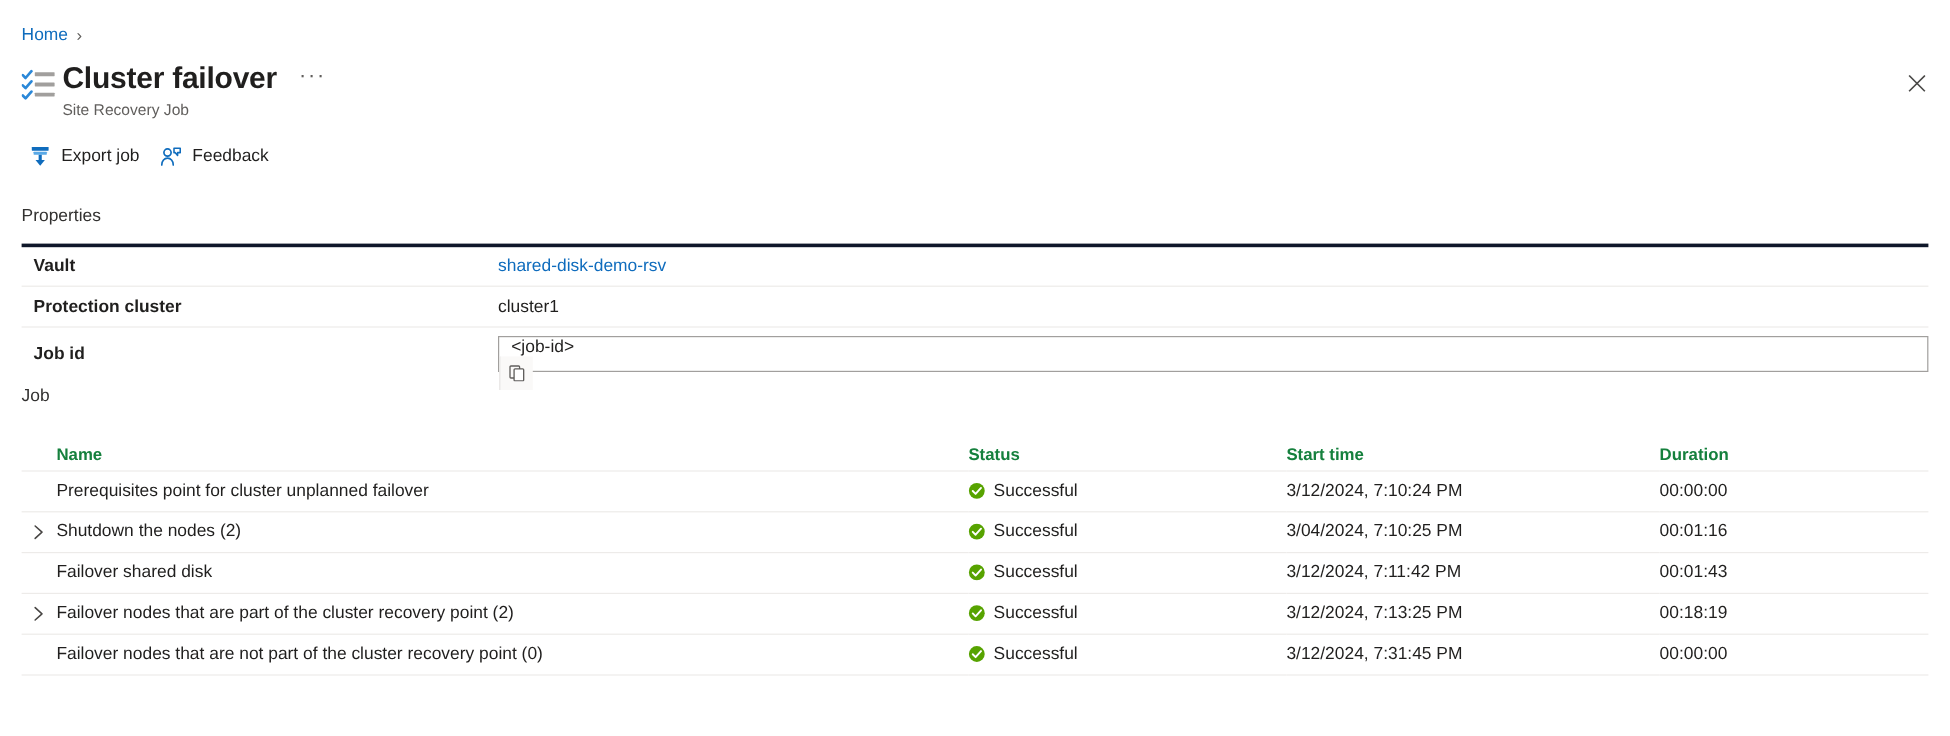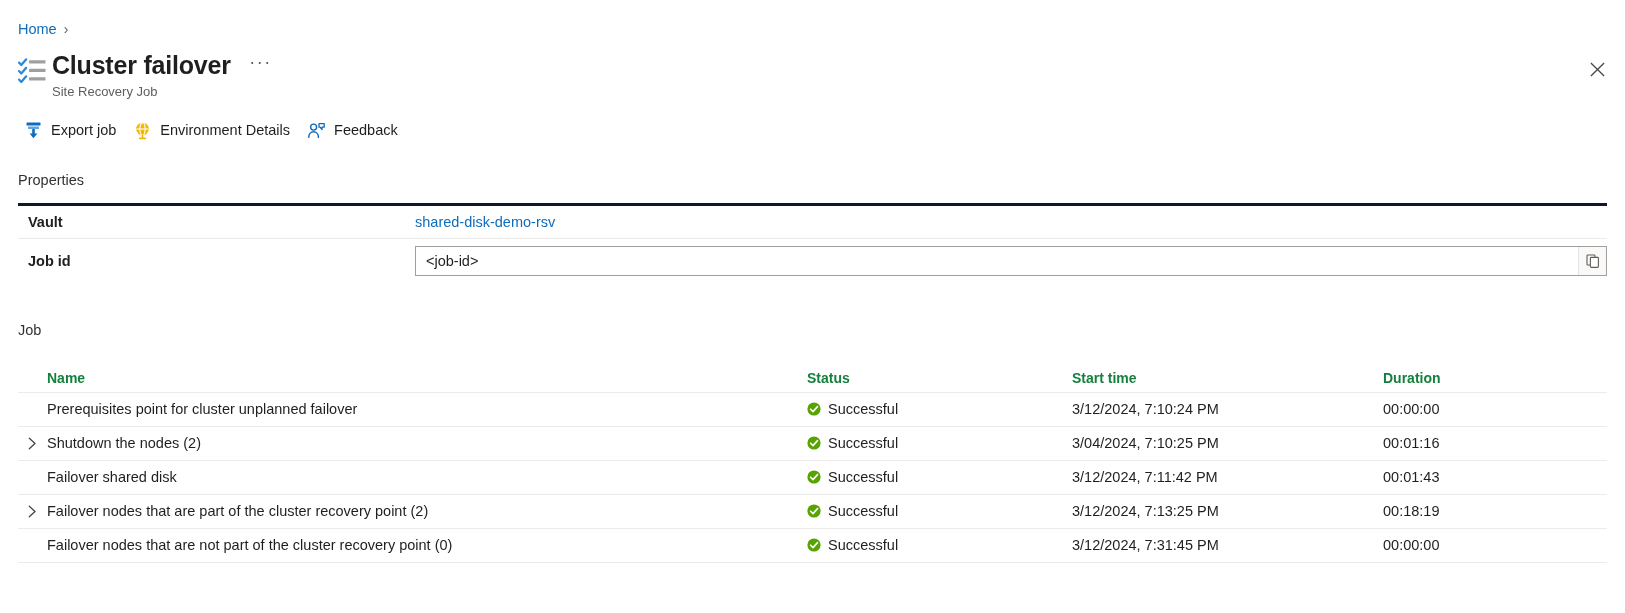--- a/index.html
+++ b/index.html
@@ -166,20 +166,21 @@
 
   
   .jobid-row td { height: 44px; }
   .jobid-field-wrap {
     display: flex;
     align-items: stretch;
     width: 1192px;
     height: 30px;
     border: 1px solid #a19f9d;
     background: #ffffff;
+    flex-direction: column;
   }
   .jobid-input {
     flex: 1 1 auto;
     border: 0;
     outline: none;
     font-family: "Liberation Sans", sans-serif;
     font-size: 14.5px;
     color: #201f1e;
     padding: 0 10px;
     background: transparent;
@@ -296,32 +297,20 @@
       <svg viewBox="0 0 19 19" width="19" height="19" aria-hidden="true">
         <rect x="2.5" y="1.5" width="14" height="3.1" rx="0.4" fill="#0f6cbd"></rect>
         <rect x="4" y="5.4" width="11" height="2.6" rx="0.4" fill="#5aa9e6"></rect>
         <rect x="8.2" y="8" width="2.6" height="5.3" fill="#0f6cbd"></rect>
         <path d="M5.6 12.4 L9.5 17.2 L13.4 12.4 Z" fill="#0f6cbd"></path>
       </svg>
     </span>
     <span>Export job</span>
   </div>
 
-  <div class="command-item">
-    <span class="command-icon">
-      <svg viewBox="0 0 19 19" width="19" height="19" aria-hidden="true">
-        <circle cx="9.5" cy="8" r="6.3" fill="#f2b705"></circle>
-        <ellipse cx="9.5" cy="8" rx="2.6" ry="6.3" fill="none" stroke="#ffffff" stroke-width="1.1"></ellipse>
-        <path d="M3.5 8 H15.5" stroke="#ffffff" stroke-width="1.1" fill="none"></path>
-        <rect x="8.7" y="14" width="1.6" height="3.1" fill="#f2b705"></rect>
-        <rect x="5.8" y="16.6" width="7.4" height="1.7" rx="0.8" fill="#f2b705"></rect>
-      </svg>
-    </span>
-    <span>Environment Details</span>
-  </div>
 
   <div class="command-item">
     <span class="command-icon">
       <svg viewBox="0 0 19 19" width="19" height="19" aria-hidden="true">
         <circle cx="6.6" cy="6.1" r="3" fill="none" stroke="#0f6cbd" stroke-width="1.4"></circle>
         <path d="M1.8 16.4 c0-3.4 2.2-5.6 4.8-5.6 s4.8 2.2 4.8 5.6" fill="none" stroke="#0f6cbd" stroke-width="1.4" stroke-linecap="round"></path>
         <path d="M12 2.6 h5.2 v3.6 h-2.2 l0 2.3 -1.9 -2.3 h-1.1 Z" fill="none" stroke="#0f6cbd" stroke-width="1.3" stroke-linejoin="round"></path>
       </svg>
     </span>
     <span>Feedback</span>
@@ -331,20 +320,24 @@
 
 <div class="section-heading" id="properties-heading">Properties</div>
 
 <table class="properties-table">
   <tbody>
     <tr>
       <td class="prop-label">Vault</td>
       <td class="prop-value">
         <span class="prop-link">shared-disk-demo-rsv</span>
       </td>
+    </tr>
+    <tr>
+      <td class="prop-label">Protection cluster</td>
+      <td class="prop-value">cluster1</td>
     </tr>
     <tr class="jobid-row">
       <td class="prop-label">Job id</td>
       <td>
         <div class="jobid-field-wrap">
           <input class="jobid-input" type="text" readonly="" value="&lt;job-id&gt;" style="">
           <span class="jobid-copy-btn">
             <svg width="14" height="14" viewBox="0 0 14 14" aria-hidden="true">
               <rect x="1" y="1" width="8" height="10" rx="0.8" fill="none" stroke="#605e5c" stroke-width="1.1"></rect>
               <rect x="4.4" y="3.4" width="8" height="10" rx="0.8" fill="#ffffff" stroke="#605e5c" stroke-width="1.1"></rect>

